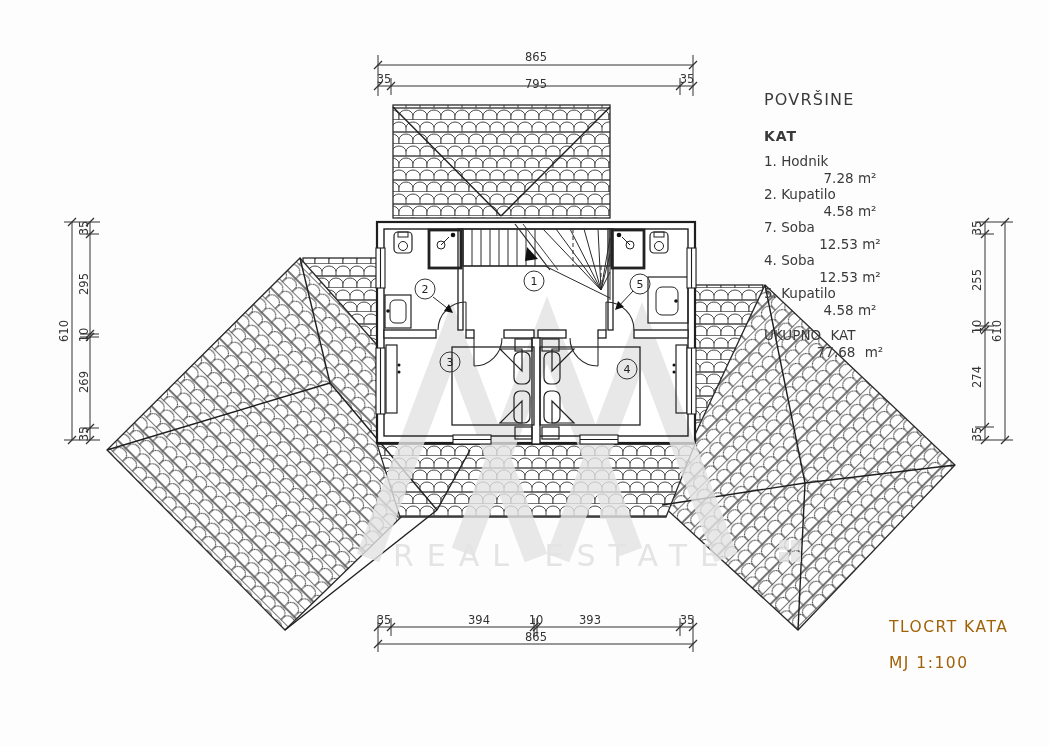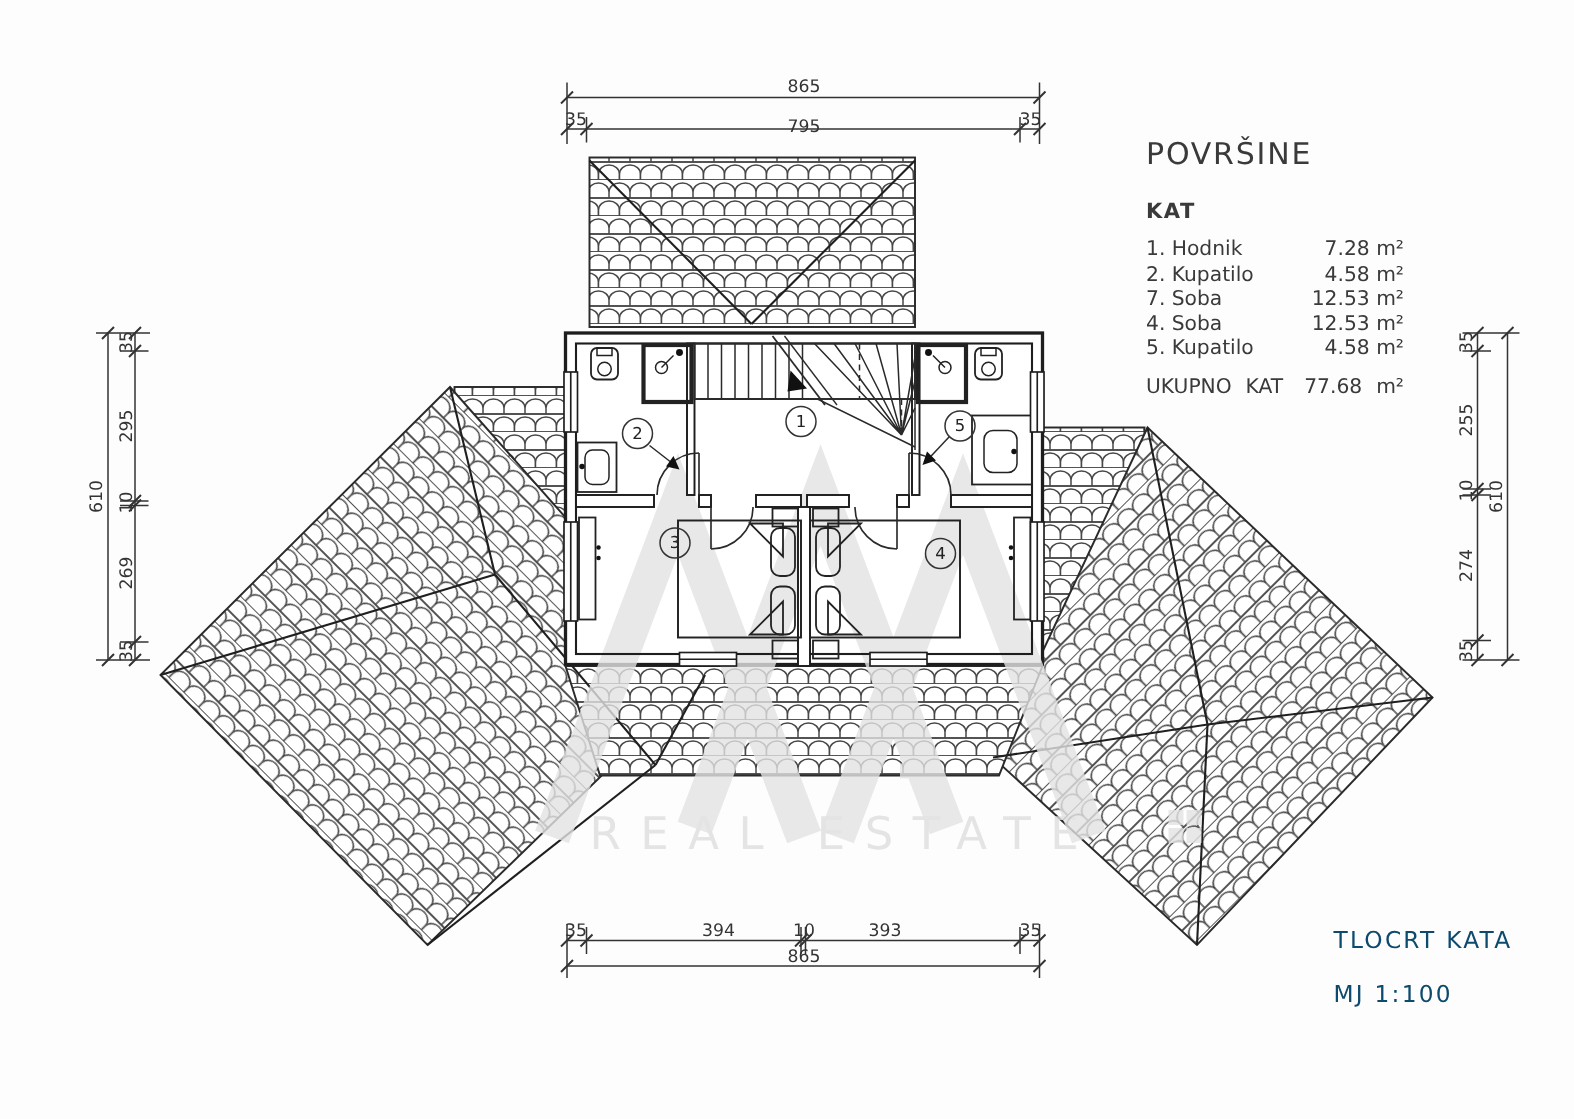--- a/index.html
+++ b/index.html
@@ -5,27 +5,27 @@
   html,body{margin:0;padding:0;background:#fff;}
   .canvas{position:relative;width:1049px;height:746px;background:#fdfdfd;overflow:hidden;
           font-family:"DejaVu Sans","Liberation Sans",sans-serif;color:#333;}
   .canvas svg{position:absolute;left:0;top:0;}
   .dim{position:absolute;transform:translate(-50%,-50%);font-size:11.5px;color:#343434;white-space:nowrap;}
   .dim.v{transform:translate(-50%,-50%) rotate(-90deg);}
   .tag{position:absolute;width:19px;height:19px;border:1.4px solid #333;border-radius:50%;
        display:flex;align-items:center;justify-content:center;font-size:11px;color:#222;
        transform:translate(-50%,-50%);background:transparent;}
   .legend{position:absolute;left:764px;top:90px;width:172px;font-size:13.5px;color:#3a3a3a;}
-  .legend-heading{font-size:20px;letter-spacing:1.2px;}
+  .legend-heading{font-size:16px;letter-spacing:1.2px;}
   .legend-sub{margin-top:19px;font-size:14px;letter-spacing:1px;font-weight:bold;}
   .legend-rows{margin-top:9px;}
-  .lrow{display:flex;justify-content:space-between;line-height:16.5px;}
-  .lrow .val{text-align:left;}
+  .lrow{display:flex;justify-content:space-between;line-height:16.5px;flex-direction:column;}
+  .lrow .val{text-align:center;}
   .lrow.total{margin-top:9px;word-spacing:5px;}
-  .titleblock{position:absolute;left:889px;top:618px;font-size:15.5px;color:#0c4a6e;letter-spacing:1.5px;}
+  .titleblock{position:absolute;left:889px;top:618px;font-size:15.5px;color:#a16207;letter-spacing:1.5px;}
   .titleblock .scale{margin-top:18px;}
 </style>
 </head>
 <body>
 
 <div class="canvas">
 
   <svg width="1049" height="746" viewBox="0 0 1049 746">
     <defs>
       <pattern id="tiles" width="14" height="24" patternUnits="userSpaceOnUse">

